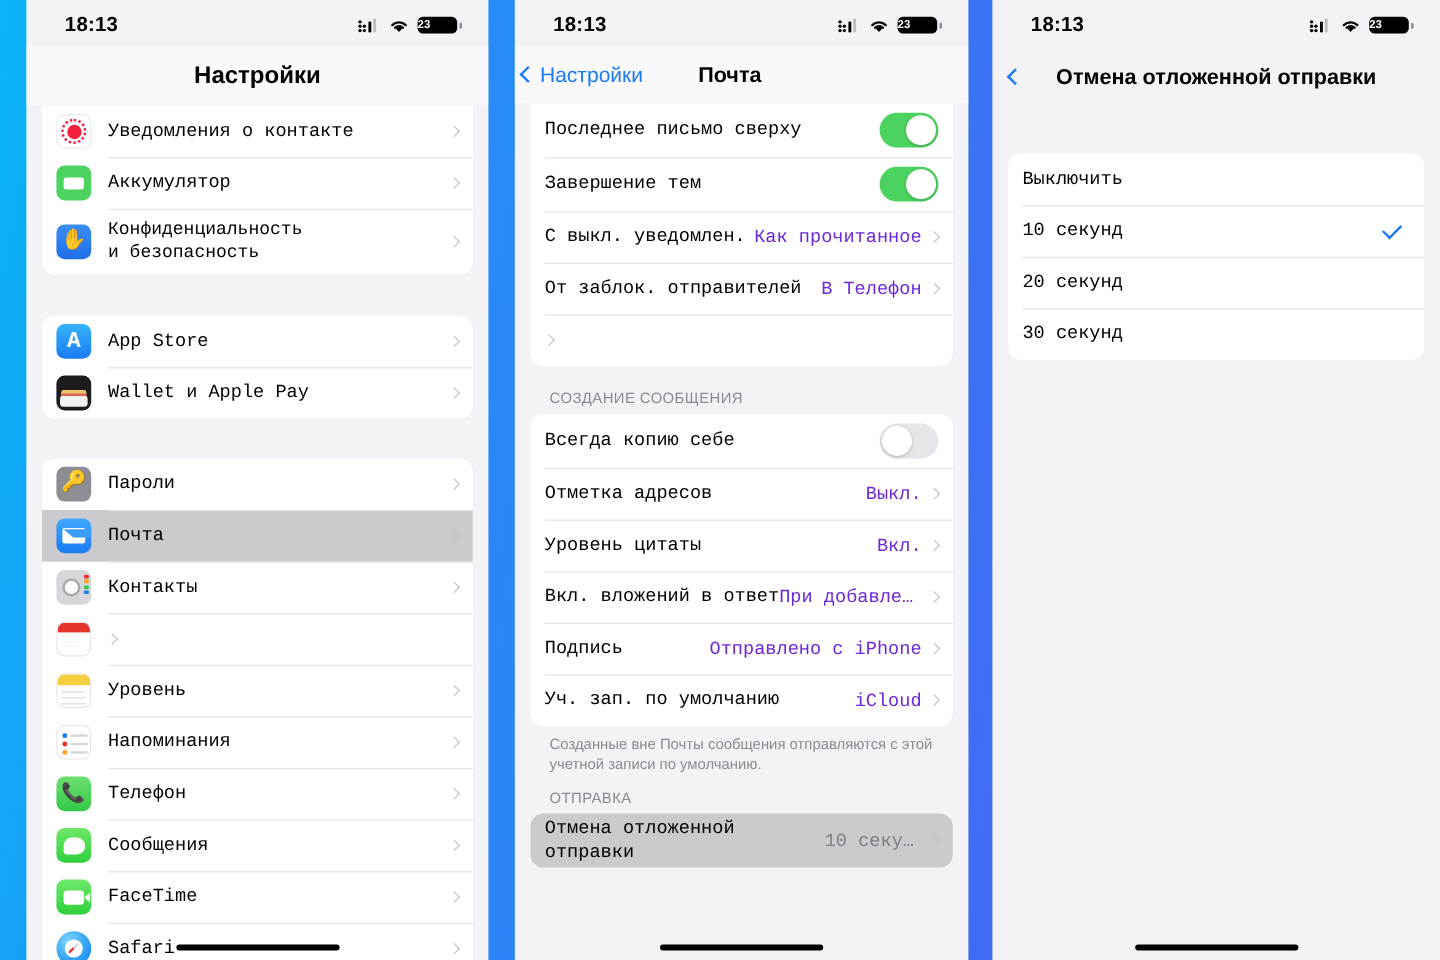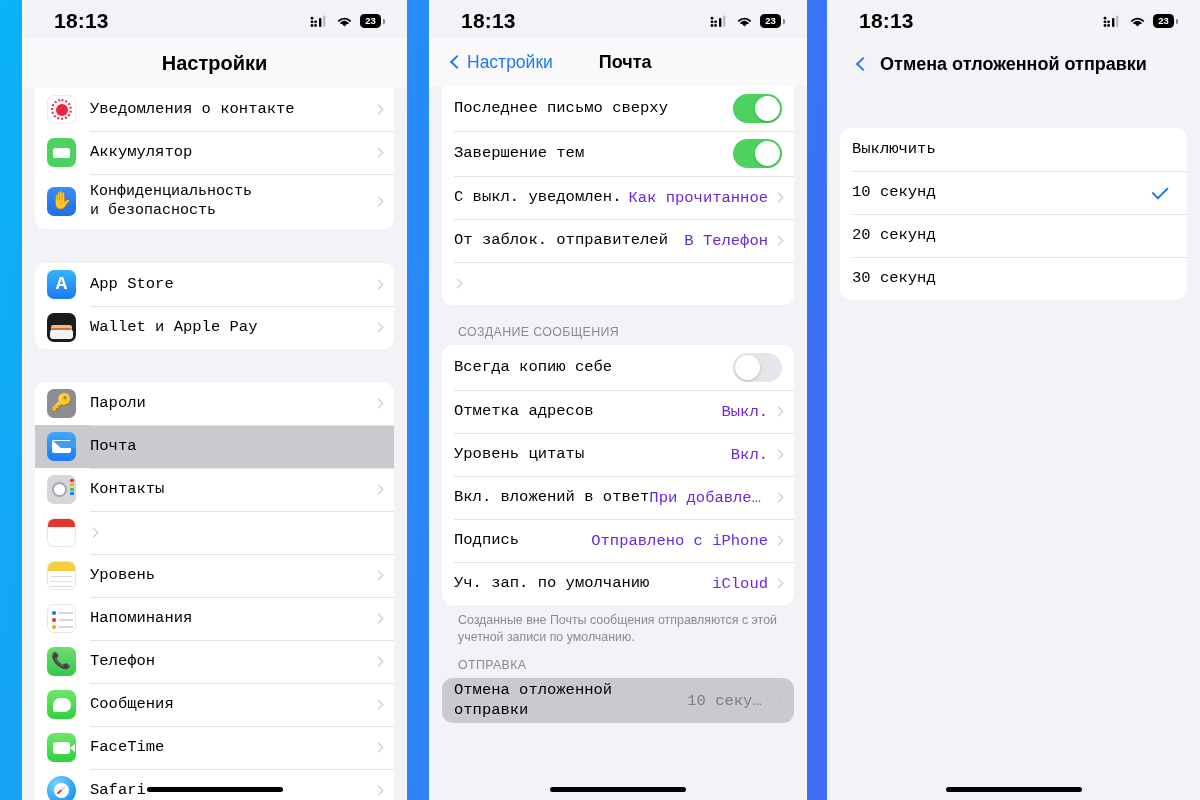--- a/index.html
+++ b/index.html
@@ -26,46 +26,46 @@
   .phone.p3 { width:373px; margin-left:20px; }
 
   
   .statusbar {
     height:38px; display:flex; align-items:center;
     justify-content:space-between;
     padding:4px 26px 0 32px;
     position:relative; z-index:5;
   }
   .sb-time {
-    font-size:21px; font-weight:bold; color:#000;
+    font-size:17px; font-weight:bold; color:#000;
     letter-spacing:0.2px;
   }
   .sb-right { display:flex; align-items:center; gap:7px; }
 
   .ico-cell { display:block; }
   .ico-wifi { display:block; }
   .batt {
-    position:relative; width:21px; height:14px;
+    position:relative; width:33px; height:14px;
     background:#000; border-radius:4.5px;
-    display:flex; align-items:center; justify-content:center;
+    display:flex; align-items:center; justify-content:flex-start;
   }
   .batt::after {
     content:""; position:absolute; right:-3.5px; top:4.5px;
     width:2px; height:5px; background:#000;
     border-radius:0 1.5px 1.5px 0; opacity:.45;
   }
   .batt span { color:#fff; font-size:9.5px; font-weight:bold; line-height:1; }
 
   
   .navbar {
     position:relative; z-index:4;
     background:rgba(249,249,251,0.94);
     height:var(--navh,48px);
     display:flex; align-items:center;
-    padding:0 19px;
+    padding:0 2px;
   }
   .navbar.large { height:50px; justify-content:center; }
   .nav-title {
     font-size:20px; font-weight:bold; color:#000;
   }
   .nav-title.small { font-size:18px; }
   .nav-back {
     display:flex; align-items:center; gap:5px;
     color:#1a7bf2; font-size:17px;
     position:absolute; left:12px;

